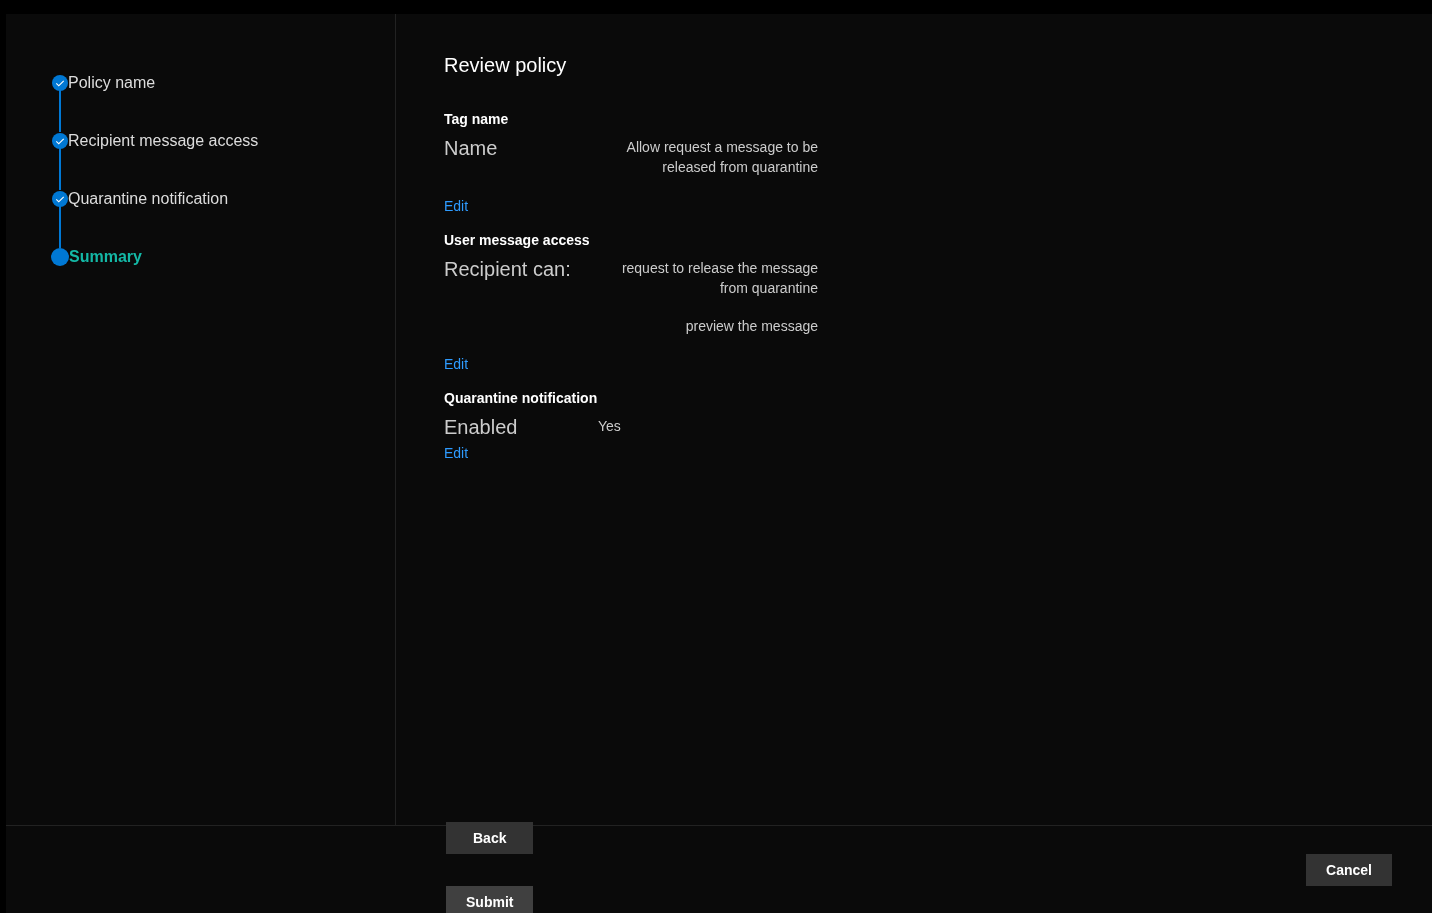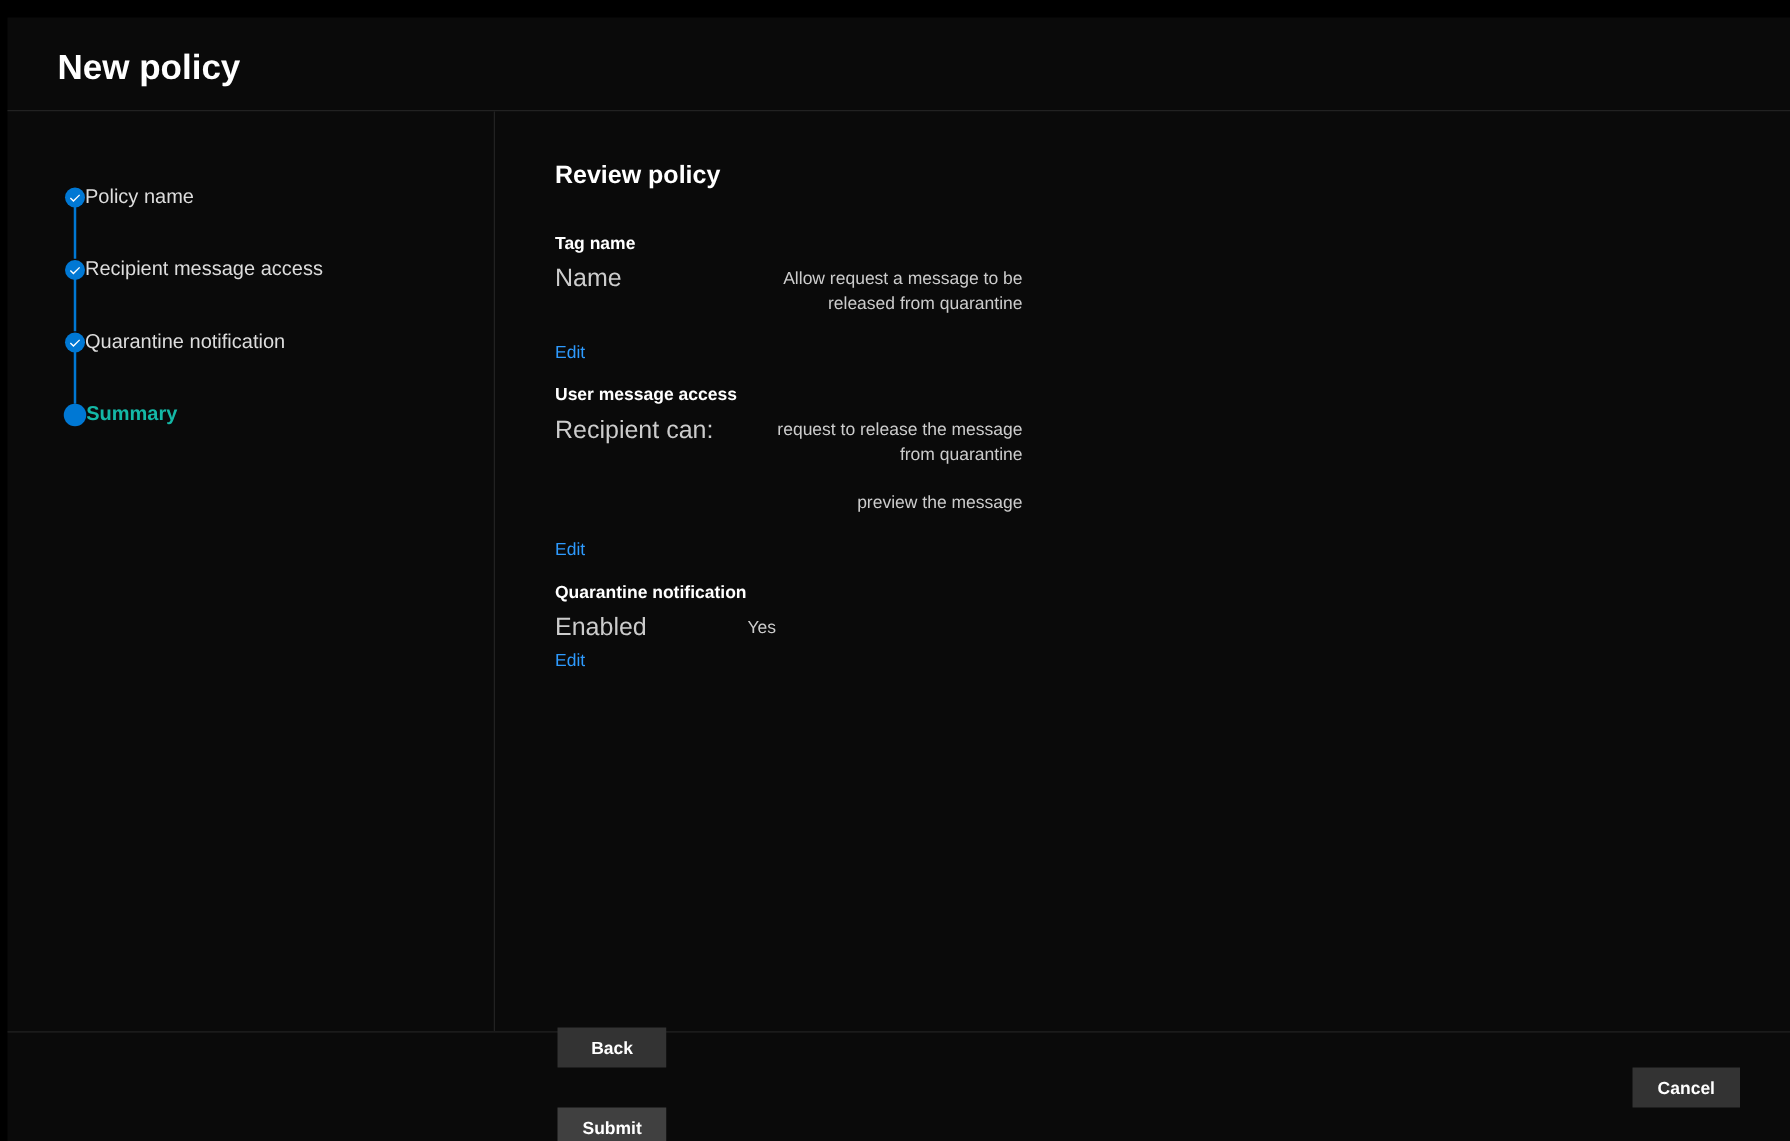--- a/index.html
+++ b/index.html
@@ -90,21 +90,21 @@
   .step-current .step-label {
     font-weight: 700;
     color: #14b8a6;
   }
   .content {
     flex: 1;
     padding: 40px 0 0 48px;
   }
   .content-title {
     font-size: 20px;
-    font-weight: 700;
+    font-weight: 400;
     margin-bottom: 34px;
   }
   .section-heading {
     font-size: 14px;
     font-weight: 700;
     margin-bottom: 10px;
   }
   .row {
     display: flex;
     align-items: flex-start;
@@ -154,23 +154,20 @@
   }
   .btn-primary {
     background: #404040;
     color: #fff;
   }
 </style>
 </head>
 <body>
 
 <div class="panel">
-  <div class="panel-header">
-    <div class="panel-title">New policy</div>
-  </div>
 
   <div class="panel-body">
 
     <div class="sidebar">
       <div class="steps">
 
         <div class="step">
           <div class="step-circle">
             <svg viewBox="0 0 12 12">
                 <path d="M4.5 8.5L2 6l-.9.9L4.5 10.3l6.4-6.4-.9-.9z"></path>

